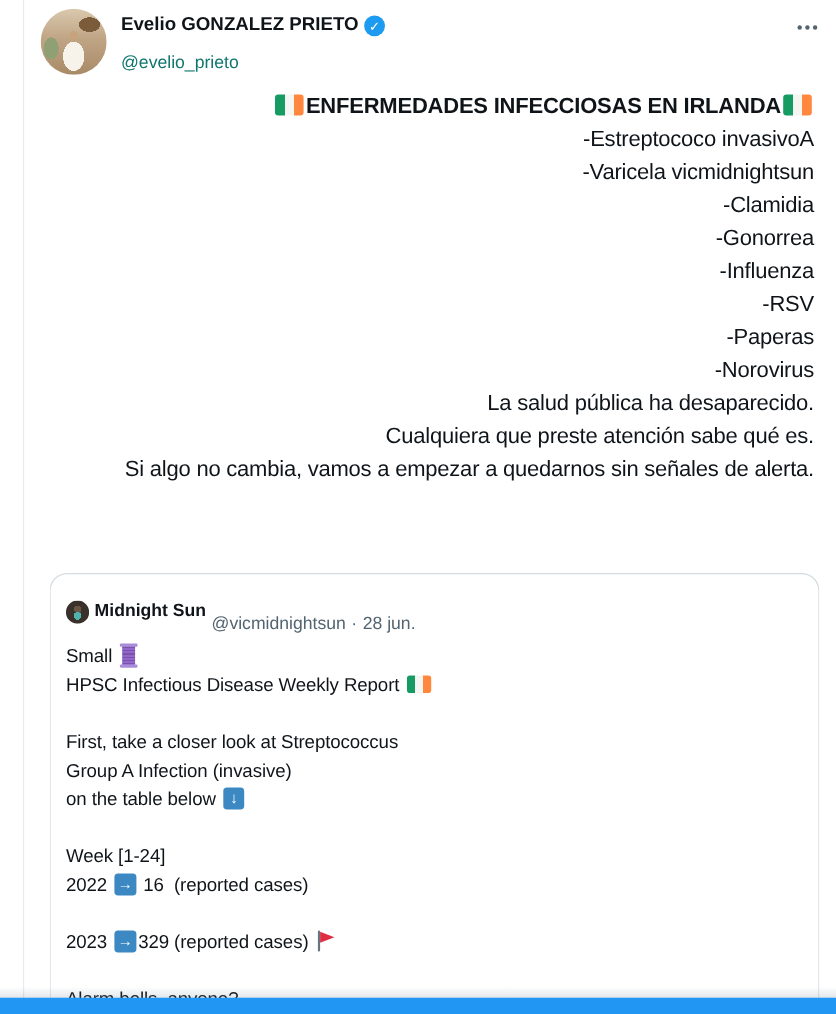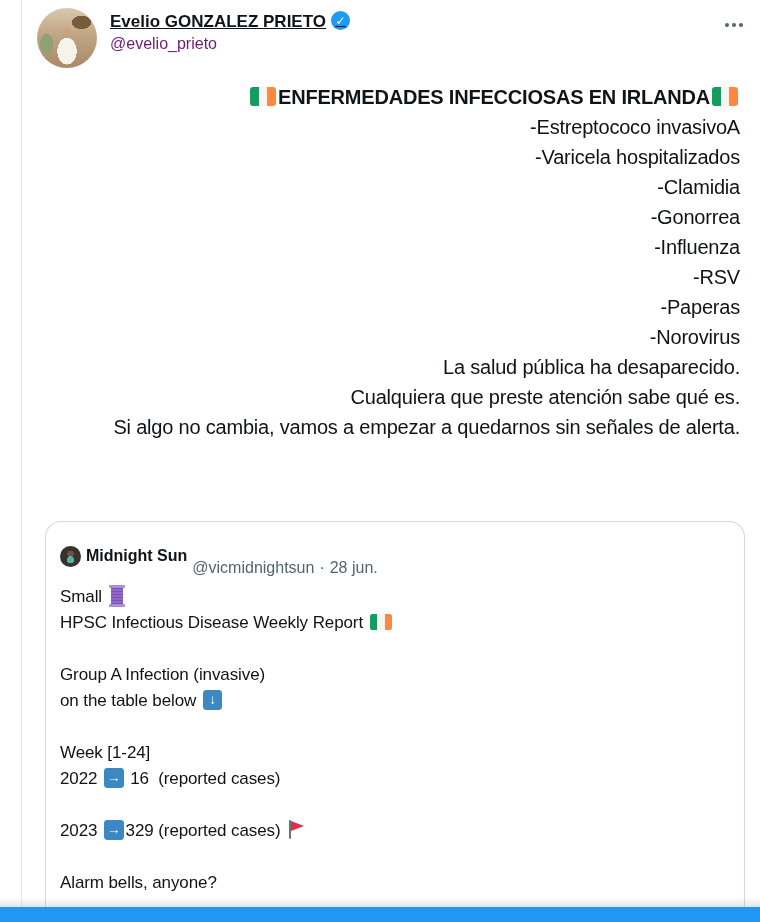--- a/index.html
+++ b/index.html
@@ -10,26 +10,26 @@
 
   
   .avatar{position:absolute;left:37px;top:8px;width:60px;height:60px;border-radius:50%;cursor:pointer;
     background:
       radial-gradient(ellipse 16px 22px at 50% 72%, #f7f3ea 0 60%, rgba(0,0,0,0) 61%),
       radial-gradient(circle 6px at 50% 40%, #c7a27c 0 60%, rgba(0,0,0,0) 61%),
       radial-gradient(ellipse 16px 11px at 74% 24%, #7a5b3a 0 60%, rgba(0,0,0,0) 61%),
       radial-gradient(ellipse 12px 18px at 16% 60%, #8fa075 0 55%, rgba(0,0,0,0) 56%),
       linear-gradient(180deg,#d9c8ae 0%,#c0a585 45%,#a98a67 100%);}
   .author-block{position:absolute;left:110px;top:11px;}
-  .name-row{display:flex;align-items:flex-start;font-size:17px;font-weight:bold;line-height:22px;text-decoration:underline;}
+  .name-row{display:flex;align-items:flex-end;font-size:17px;font-weight:bold;line-height:22px;}
   .author-name{cursor:pointer;}
   .verified-badge{width:19px;height:19px;border-radius:50%;background:#1d9bf0;display:inline-flex;
     align-items:center;justify-content:center;margin-left:5px;flex:none;}
   .verified-badge .check{color:#fff;font-size:12px;font-weight:bold;line-height:1;}
-  .author-handle{font-size:16px;color:#701a75;line-height:21px;margin-top:0;cursor:pointer;}
+  .author-handle{font-size:16px;color:#0f766e;line-height:21px;margin-top:14px;cursor:pointer;}
   .more-button{position:absolute;top:18px;right:12px;display:flex;gap:3px;padding:5px;cursor:pointer;}
   .more-button .dot{width:4px;height:4px;border-radius:50%;background:#536471;}
 
   
   .tweet-text{position:absolute;left:38px;top:82px;width:702px;font-size:20px;line-height:30px;letter-spacing:-0.2px;}
   .t-line{min-height:30px;white-space:pre-wrap;text-align:right;}
   .t-line.bold{font-weight:bold;}
 
   
   .quote-card{position:absolute;left:45px;top:521px;width:700px;height:448px;box-sizing:border-box;
@@ -91,21 +91,21 @@
 
   <div class="more-button">
     <span class="dot"></span>
     <span class="dot"></span>
     <span class="dot"></span>
   </div>
 
   <div class="tweet-text" id="tweet-text">
       <div class="t-line bold"><span class="em em-ie"></span>ENFERMEDADES INFECCIOSAS EN IRLANDA<span class="em em-ie"></span></div>
       <div class="t-line">-Estreptococo invasivoA</div>
-      <div class="t-line">-Varicela hospitalizados</div>
+      <div class="t-line">-Varicela vicmidnightsun</div>
       <div class="t-line">-Clamidia</div>
       <div class="t-line">-Gonorrea</div>
       <div class="t-line">-Influenza</div>
       <div class="t-line">-RSV</div>
       <div class="t-line">-Paperas</div>
       <div class="t-line">-Norovirus</div>
       <div class="t-line">La salud pública ha desaparecido.</div>
       <div class="t-line">Cualquiera que preste atención sabe qué es.</div>
       <div class="t-line">Si algo no cambia, vamos a empezar a quedarnos sin señales de alerta.</div>
     </div>
@@ -115,20 +115,21 @@
       <div class="quote-avatar"></div>
       <span class="quote-name">Midnight Sun</span>
       <span class="quote-meta">@vicmidnightsun</span>
       <span class="quote-meta">·</span>
       <span class="quote-meta">28 jun.</span>
     </div>
     <div class="quote-text" id="quote-text">
         <div class="q-line">Small <span class="em em-thread"></span></div>
         <div class="q-line">HPSC Infectious Disease Weekly Report <span class="em em-ie"></span></div>
         <div class="q-line"></div>
+        <div class="q-line">First, take a closer look at Streptococcus</div>
         <div class="q-line">Group A Infection (invasive)</div>
         <div class="q-line">on the table below <span class="em em-arrow"><span class="glyph">↓</span></span></div>
         <div class="q-line"></div>
         <div class="q-line">Week [1-24]</div>
         <div class="q-line">2022 <span class="em em-arrow"><span class="glyph">→</span></span> 16  (reported cases)</div>
         <div class="q-line"></div>
         <div class="q-line">2023 <span class="em em-arrow"><span class="glyph">→</span></span>329 (reported cases) <span class="em em-redflag"></span></div>
         <div class="q-line"></div>
         <div class="q-line">Alarm bells, anyone?</div>
       </div>

